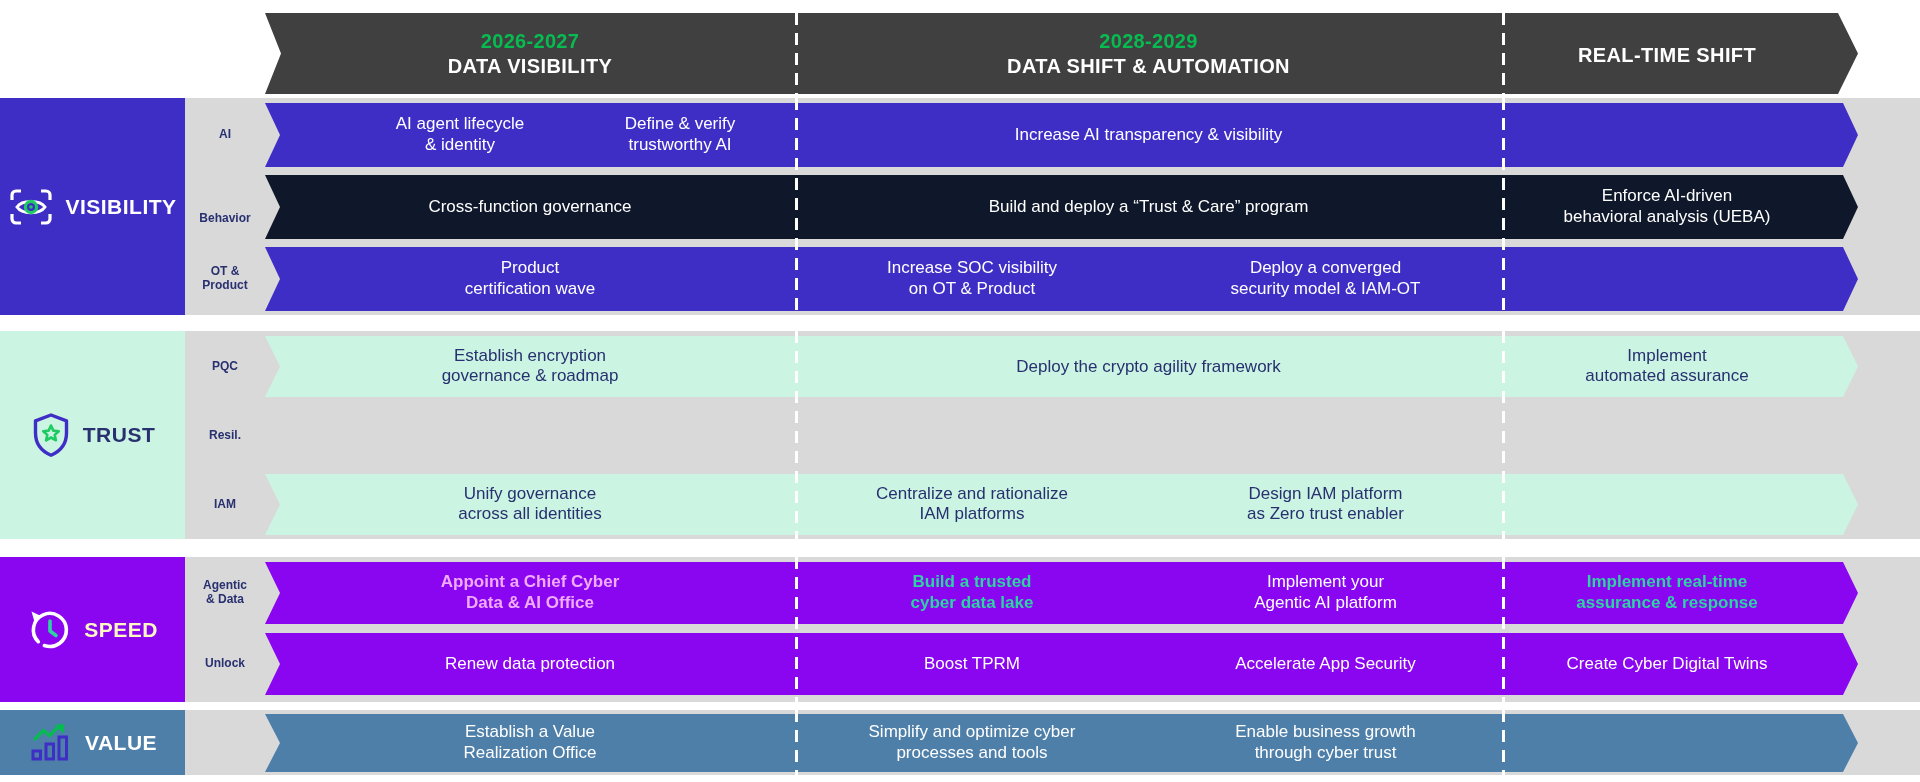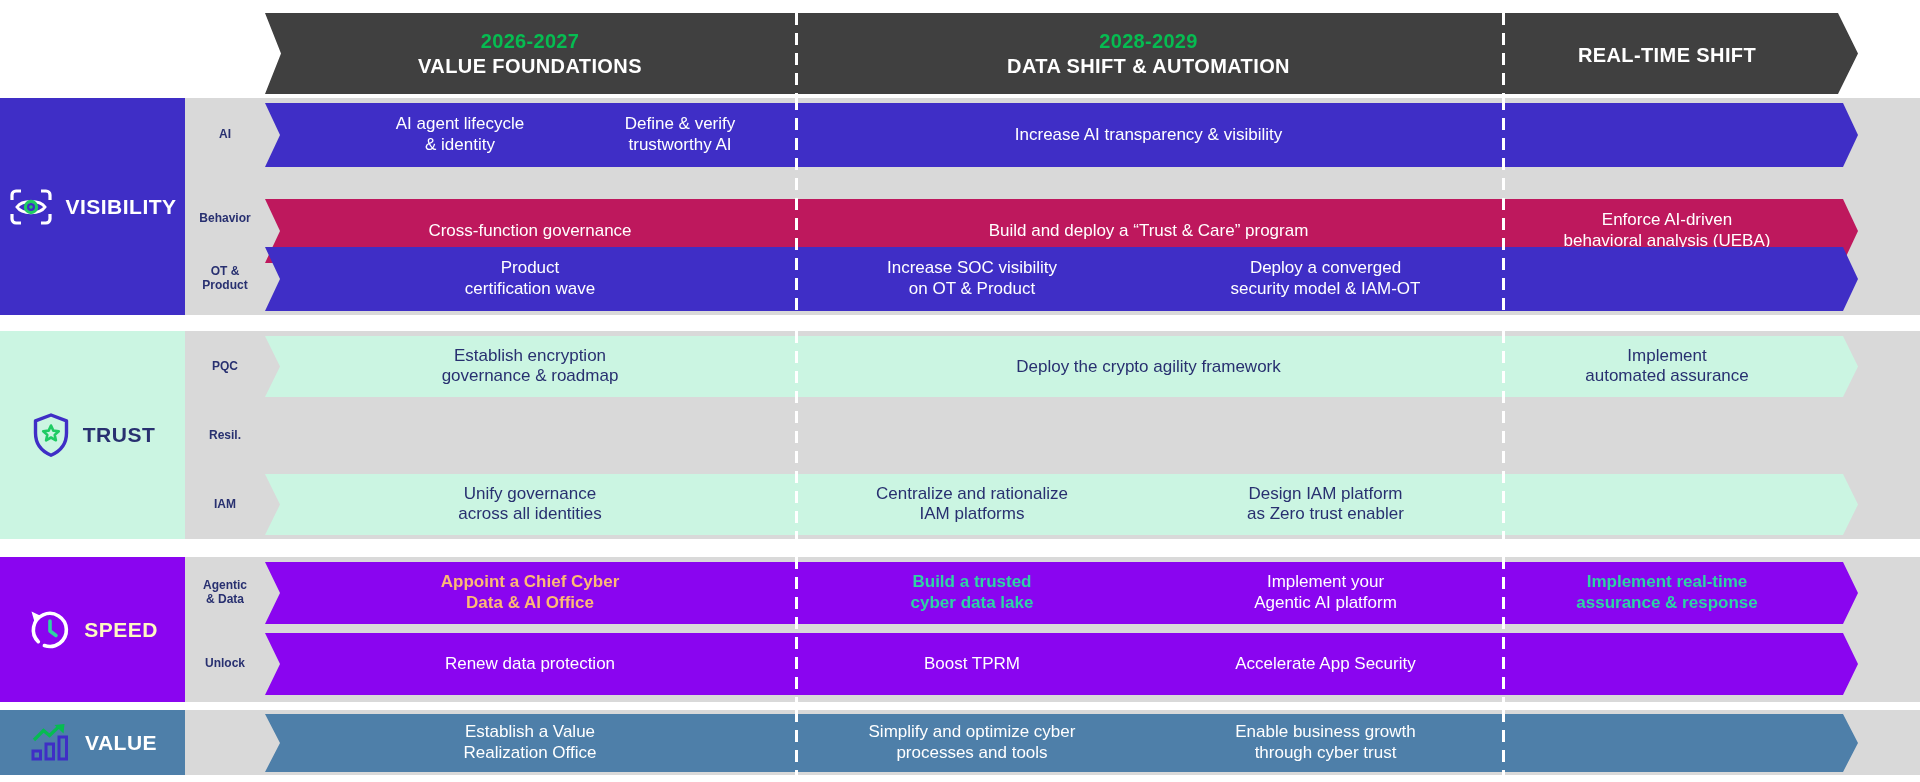--- a/index.html
+++ b/index.html
@@ -42,40 +42,40 @@
     background:repeating-linear-gradient(180deg,#ffffff 0 12px,transparent 12px 20px);
   }
 </style>
 </head>
 <body>
 
 <div class="canvas" id="canvas">
     <div class="header-bar" style="background: #404040;">
       <div class="hcell" style="left: 0px; width: 530px;">
         <div class="hyear" style="color: rgb(6, 188, 81);">2026-2027</div>
-        <div class="htitle">VALUE FOUNDATIONS</div>
+        <div class="htitle">DATA VISIBILITY</div>
       </div>
       <div class="hcell" style="left: 530px; width: 707px;">
         <div class="hyear" style="color: rgb(6, 188, 81);">2028-2029</div>
         <div class="htitle">DATA SHIFT &amp; AUTOMATION</div>
       </div>
       <div class="hcell" style="left: 1237px; width: 330px;">
         <div class="htitle">REAL-TIME SHIFT</div>
       </div>
     </div>
     <div class="band" style="top: 98px; height: 217px;">
       <div class="bar" style="top: 5px; height: 64px; background: rgb(63, 46, 198);">
         <div class="item" style="left: 30px; width: 330px; color: rgb(255, 255, 255);">AI agent lifecycle
 &amp; identity</div>
         <div class="item" style="left: 300px; width: 230px; color: rgb(255, 255, 255);">Define &amp; verify
 trustworthy AI</div>
         <div class="item" style="left: 530px; width: 707px; color: rgb(255, 255, 255);">Increase AI transparency &amp; visibility</div>
       </div>
       <div class="rowlabel" style="top: 5px; height: 64px; color: rgb(40, 48, 112);">AI</div>
-      <div class="bar" style="top: 77px; height: 64px; background: #be185d; margin-top: 24px;">
+      <div class="bar" style="top: 77px; height: 64px; background: #0f172a;">
         <div class="item" style="left: 10px; width: 510px; color: rgb(255, 255, 255);">Cross-function governance</div>
         <div class="item" style="left: 530px; width: 707px; color: rgb(255, 255, 255);">Build and deploy a “Trust &amp; Care” program</div>
         <div class="item" style="left: 1237px; width: 330px; color: rgb(255, 255, 255);">Enforce AI-driven
 behavioral analysis (UEBA)</div>
       </div>
       <div class="rowlabel" style="top: 89px; height: 64px; color: rgb(40, 48, 112);">Behavior</div>
       <div class="bar" style="top: 149px; height: 64px; background: rgb(63, 46, 198);">
         <div class="item" style="left: 10px; width: 510px; color: rgb(255, 255, 255);">Product
 certification wave</div>
         <div class="item" style="left: 530px; width: 354px; color: rgb(255, 255, 255);">Increase SOC visibility
@@ -124,35 +124,36 @@
       <div class="cat-icon">
         <svg width="42" height="46" viewBox="0 0 42 46" fill="none">
           <path d="M21 3 L36.5 8.8 V21 C36.5 32.5 29.5 39.6 21 43.2 C12.5 39.6 5.5 32.5 5.5 21 V8.8 Z" stroke="#3F2EC6" stroke-width="3.4" stroke-linejoin="round"></path>
           <path d="M21 13.5 L23.3 18.6 L28.8 19.2 L24.7 22.9 L25.9 28.3 L21 25.5 L16.1 28.3 L17.3 22.9 L13.2 19.2 L18.7 18.6 Z" stroke="#1ECB63" stroke-width="2.6" stroke-linejoin="round"></path>
         </svg>
       </div>
       <div class="cat-label" style="color: rgb(40, 48, 112);">TRUST</div>
     </div>
     <div class="band" style="top: 557px; height: 145px;">
       <div class="bar" style="top: 5px; height: 62px; background: rgb(138, 5, 240);">
-        <div class="item accent" style="left: 10px; width: 510px; color: #fdba74;">Appoint a Chief Cyber
+        <div class="item accent" style="left: 10px; width: 510px; color: #f0abfc;">Appoint a Chief Cyber
 Data &amp; AI Office</div>
         <div class="item accent" style="left: 530px; width: 354px; color: rgb(46, 211, 163);">Build a trusted
 cyber data lake</div>
         <div class="item" style="left: 884px; width: 353px; color: rgb(255, 255, 255);">Implement your
 Agentic AI platform</div>
         <div class="item accent" style="left: 1237px; width: 330px; color: rgb(46, 211, 163);">Implement real-time
 assurance &amp; response</div>
       </div>
       <div class="rowlabel" style="top: 5px; height: 62px; color: rgb(40, 48, 112);">Agentic
 &amp; Data</div>
       <div class="bar" style="top: 76px; height: 62px; background: rgb(138, 5, 240);">
         <div class="item" style="left: 10px; width: 510px; color: rgb(255, 255, 255);">Renew data protection</div>
         <div class="item" style="left: 530px; width: 354px; color: rgb(255, 255, 255);">Boost TPRM</div>
         <div class="item" style="left: 884px; width: 353px; color: rgb(255, 255, 255);">Accelerate App Security</div>
+        <div class="item" style="left: 1237px; width: 330px; color: rgb(255, 255, 255);">Create Cyber Digital Twins</div>
       </div>
       <div class="rowlabel" style="top: 76px; height: 62px; color: rgb(40, 48, 112);">Unlock</div>
     </div>
     <div class="cat" style="top: 557px; height: 145px; background: rgb(138, 5, 240);">
       <div class="cat-icon">
         <svg width="46" height="46" viewBox="0 0 46 46" fill="none">
           <path d="M17.4 7.5 A16.5 16.5 0 1 1 11.3 11.3" stroke="#fff" stroke-width="3.6" stroke-linecap="round" transform="rotate(180 23 23) scale(-1 1) translate(-46 0)"></path>
           <path d="M17.4 7.5 A16.5 16.5 0 1 1 11.3 11.3" stroke="none"></path>
           <path d="M4.5 4.5 L15 9.5 L8 16.5 Z" fill="#fff"></path>
           <path d="M23 14 V24 L29 28.5" stroke="#2ED3A3" stroke-width="3.6" stroke-linecap="round" stroke-linejoin="round"></path>

